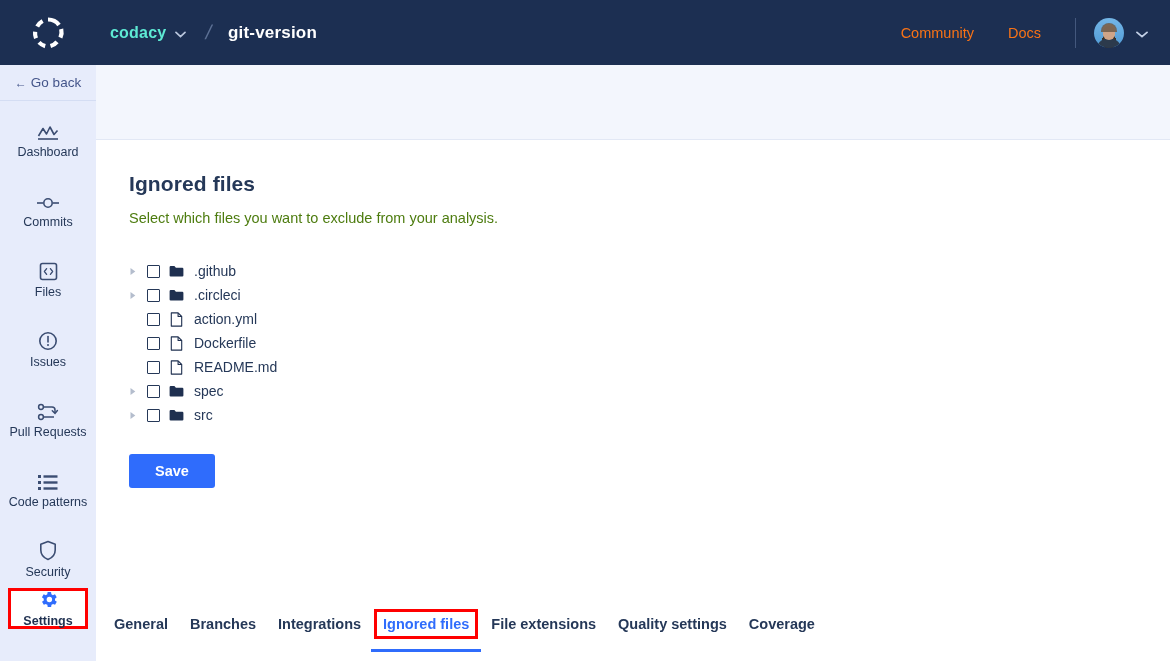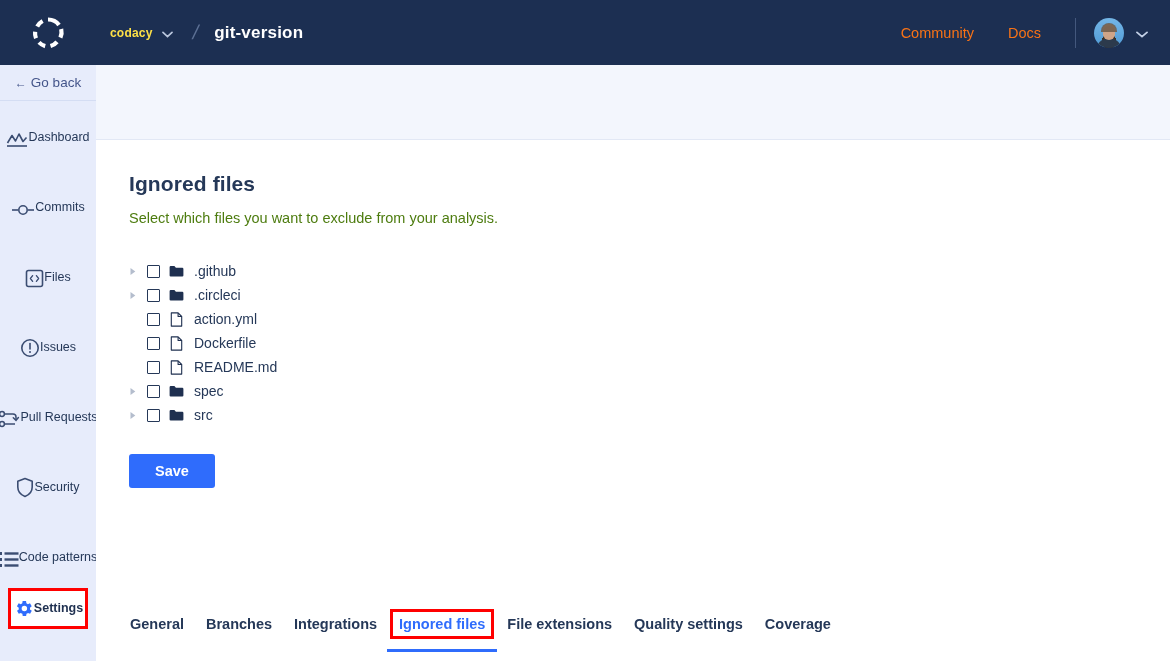--- a/index.html
+++ b/index.html
@@ -18,21 +18,21 @@
     width: 1170px; height: 65px;
     background: #1c2f52;
     display: flex; align-items: center;
   }
   #logo-wrap {
     width: 96px; height: 65px;
     display: flex; align-items: center; justify-content: center;
   }
   #logo-wrap svg { display: block; }
   .brand-org {
-    color: #fde047; font-size: 12px; font-weight: bold;
+    color: #5eead4; font-size: 16px; font-weight: bold;
     letter-spacing: .2px; margin-left: 14px;
   }
   .org-caret {
     margin-left: 9px; display: inline-block; vertical-align: middle;
   }
   .brand-sep {
     color: #5d7195; font-size: 20px; font-weight: 300;
     margin: 0 16px 0 20px; transform: skewX(-12deg); display: inline-block;
   }
   .brand-repo {
@@ -78,21 +78,21 @@
     background: #e7ecfb;
   }
   #goback {
     height: 36px; display: flex; align-items: center; justify-content: center;
     color: #44558a; font-size: 13.5px; white-space: nowrap;
     border-bottom: 1px solid #d4ddf3;
   }
   #goback .arrow { margin-right: 4px; font-size: 12px; }
   .nav-item {
     height: 68px; margin-top: 2px;
-    display: flex; flex-direction: row;
+    display: flex; flex-direction: column;
     align-items: center; justify-content: center;
     color: #253858; font-size: 12.5px; cursor: pointer;
   }
   .nav-item .nav-icon {
     height: 26px; display: flex; align-items: flex-end; justify-content: center;
     margin-bottom: 5px;
   }
   .nav-item .nav-label { line-height: 1; white-space: nowrap; }
   .nav-item.active {
     position: absolute; left: 8px; top: 523px;
@@ -107,21 +107,21 @@
   #content {
     position: absolute; top: 65px; left: 96px;
     width: 1074px; height: 596px;
     background: #ffffff;
   }
   #tabbar-bg {
     position: absolute; top: 0; left: 0; width: 1074px; height: 75px;
     background: #f3f6fd; border-bottom: 1px solid #e2e8f5;
   }
   #tabs {
-    position: absolute; left: 34px; bottom: 0; height: 45px;
+    position: absolute; left: 18px; bottom: 0; height: 45px;
     display: flex; align-items: flex-start;
   }
   .tab {
     font-size: 14.5px; font-weight: bold; color: #253858;
     padding: 0 0 12px 0; margin-right: 22px; cursor: pointer;
     white-space: nowrap; position: relative;
   }
   .tab.active {
     color: #2f6cfc;
     outline: 3px solid #ff0000;
@@ -272,43 +272,43 @@
           <path d="M6.5 4 H15 a3 3 0 0 1 3 3 v3" fill="none" stroke="#3b4d72" stroke-width="1.5"></path>
           <path d="M15.3 7.8 L18 10.4 L20.4 7.6" fill="none" stroke="#3b4d72" stroke-width="1.5" stroke-linecap="round"></path>
           <line x1="6.5" y1="14" x2="17" y2="14" stroke="#3b4d72" stroke-width="1.5"></line>
         </svg>
     </span>
     <span class="nav-label">Pull Requests</span>
   </div>
 
   <div class="nav-item">
     <span class="nav-icon">
-      <svg width="18" height="21" viewBox="0 0 18 21">
-          <path d="M9 1.5 L16.2 4.2 V10 c0 5-3.4 8-7.2 9.5 C5.2 18 1.8 15 1.8 10 V4.2 Z" fill="none" stroke="#3b4d72" stroke-width="1.6" stroke-linejoin="round"></path>
-        </svg>
-    </span>
-    <span class="nav-label">Security</span>
-  </div>
-
-  <div class="nav-item">
-    <span class="nav-icon">
       <svg width="20" height="17" viewBox="0 0 20 17">
           <g fill="#3b4d72">
             <rect x="0" y="1" width="3" height="3"></rect>
             <rect x="5.5" y="1.3" width="14" height="2.4"></rect>
             <rect x="0" y="7" width="3" height="3"></rect>
             <rect x="5.5" y="7.3" width="14" height="2.4"></rect>
             <rect x="0" y="13" width="3" height="3"></rect>
             <rect x="5.5" y="13.3" width="14" height="2.4"></rect>
           </g>
         </svg>
     </span>
     <span class="nav-label">Code patterns</span>
   </div>
 
+  <div class="nav-item">
+    <span class="nav-icon">
+      <svg width="18" height="21" viewBox="0 0 18 21">
+          <path d="M9 1.5 L16.2 4.2 V10 c0 5-3.4 8-7.2 9.5 C5.2 18 1.8 15 1.8 10 V4.2 Z" fill="none" stroke="#3b4d72" stroke-width="1.6" stroke-linejoin="round"></path>
+        </svg>
+    </span>
+    <span class="nav-label">Security</span>
+  </div>
+
   <div class="nav-item active">
     <span class="nav-icon">
       <svg width="21" height="21" viewBox="0 0 24 24" fill="#2f6cfc">
         <path d="M19.4 13a7.6 7.6 0 0 0 0-2l2-1.6-2-3.4-2.4 1a7.6 7.6 0 0 0-1.7-1l-.4-2.6h-3.9l-.4 2.6a7.6 7.6 0 0 0-1.7 1l-2.4-1-2 3.4L6.6 11a7.6 7.6 0 0 0 0 2l-2 1.6 2 3.4 2.4-1a7.6 7.6 0 0 0 1.7 1l.4 2.6h3.9l.4-2.6a7.6 7.6 0 0 0 1.7-1l2.4 1 2-3.4Z"></path>
         <circle cx="13" cy="12" r="3.1" fill="#ffffff"></circle>
       </svg>
     </span>
     <span class="nav-label">Settings</span>
   </div>
 </div>

